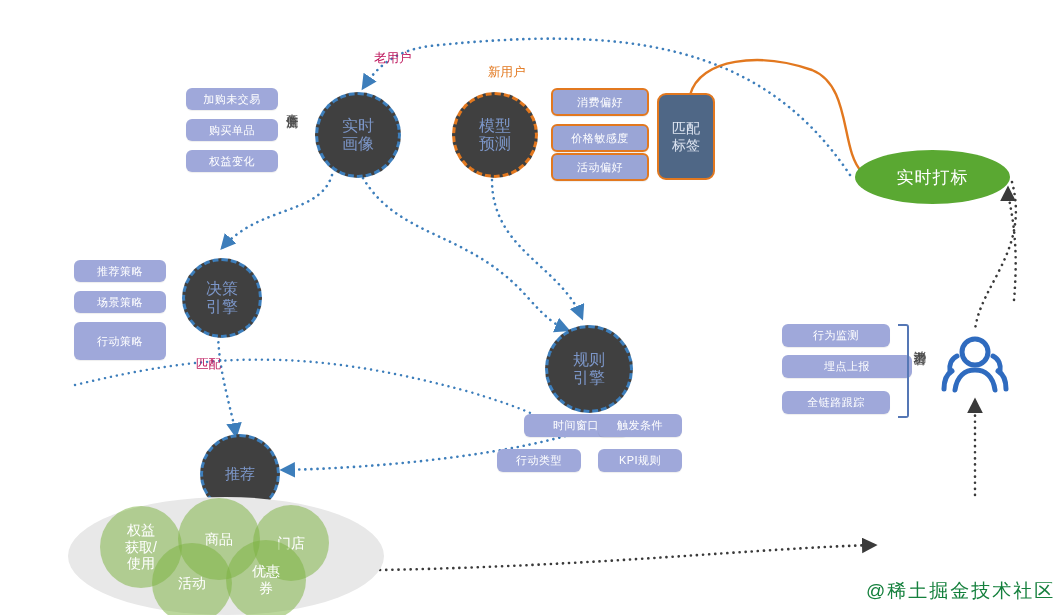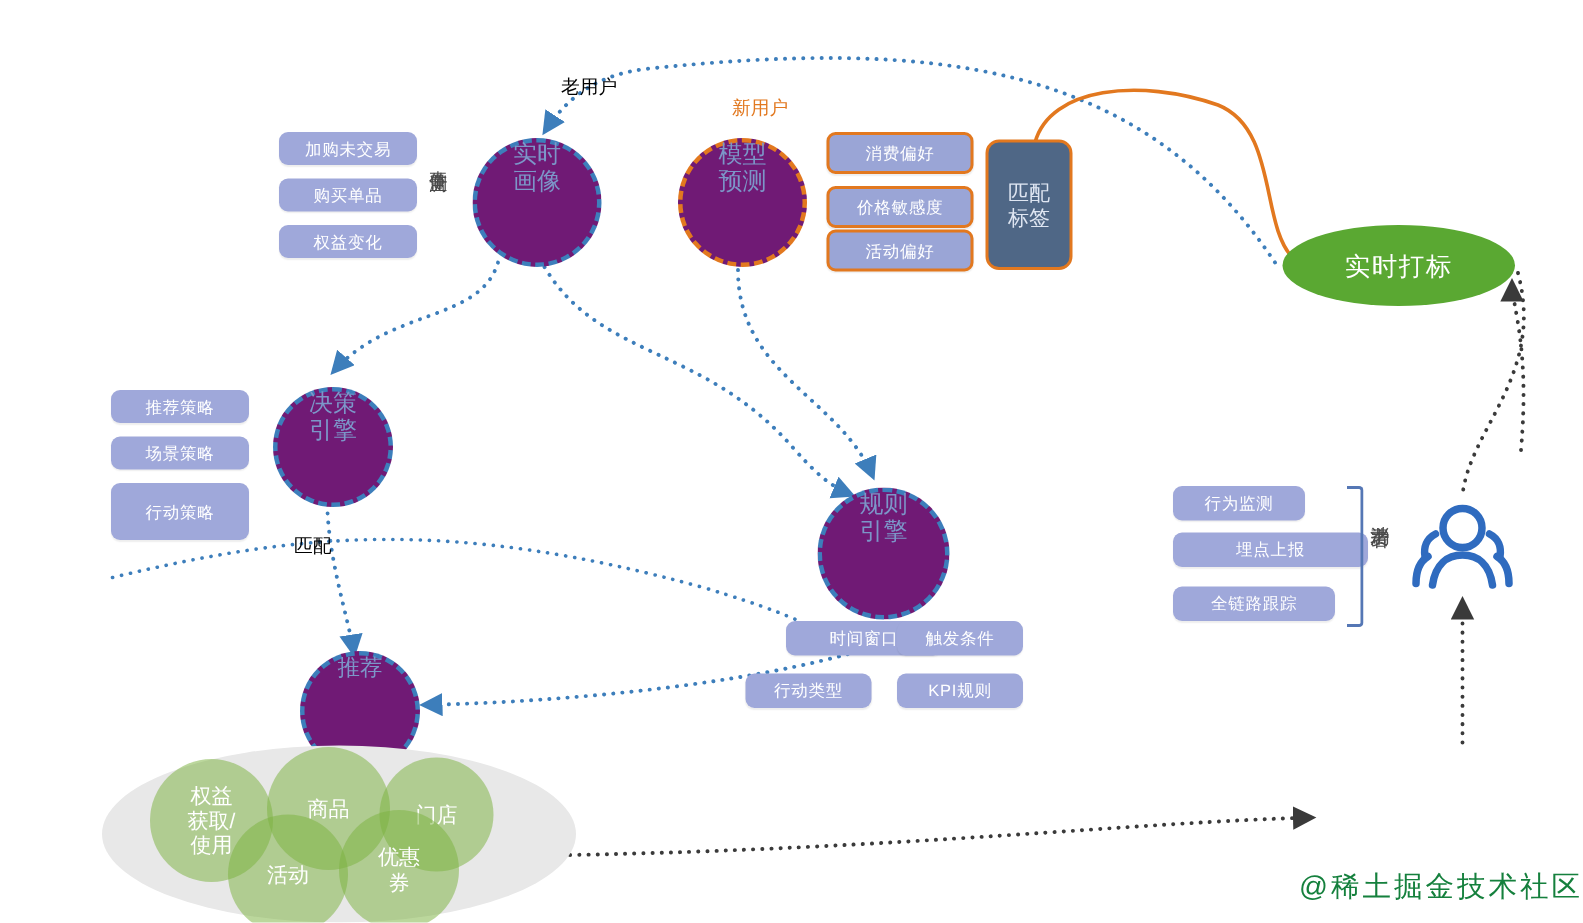--- a/index.html
+++ b/index.html
@@ -26,40 +26,40 @@
     white-space:nowrap;
   }
   .chip.orange{
     border:2px solid #e2781f;
     background:#9aa5d6;
   }
   .circ{
     position:absolute;
     border-radius:50%;
     border:3px dashed #3d7ebb;
-    display:flex;justify-content:center;
+    display:flex;align-items:center;justify-content:center;
     text-align:center;
     color:#7c96c8;
     font-size:16px;
     line-height:1.15;
-    background:#701a75;
+    background:#404040;
   }
   .circ.orange{border-color:#e2781f;}
   .vlabel{
     position:absolute;
     writing-mode:vertical-rl;
     font-size:12px;
     color:#4a4a4a;
     letter-spacing:1px;
     line-height:1.1;
   }
   .plain{
     position:absolute;
     font-size:12.5px;
-    color:#000000;
+    color:#be185d;
     white-space:nowrap;
   }
   .plain.orangetxt{color:#e2781f;}
   .ellipse{
     position:absolute;
     border-radius:50%;
     display:flex;align-items:center;justify-content:center;
     color:#ffffff;
     font-size:17px;
     letter-spacing:1px;
@@ -226,21 +226,21 @@
 
   <div class="gcirc" style="left:152px;top:543px;width:80px;height:80px;">活动</div>
 
   <div class="gcirc" style="left:226px;top:540px;width:80px;height:80px;">
     <div>
       <div>优惠</div>
       <div>券</div>
     </div>
   </div>
 
-  <div class="chip" style="left:782px;top:324px;width:88px;height:23px;">行为监测</div>
+  <div class="chip" style="left:782px;top:324px;width:108px;height:23px;">行为监测</div>
   <div class="chip" style="left:782px;top:355px;width:130px;height:23px;">埋点上报</div>
   <div class="chip" style="left:782px;top:391px;width:108px;height:23px;">全链路跟踪</div>
 
   <div class="bracket" style="left:898px;top:324px;height:90px;"></div>
 
   <div class="vlabel" style="left:912px;top:340px;font-size:13px;color:#4a4a4a;">
     <span>消</span><span>费</span><span>者</span>
   </div>
 
   <svg class="people" style="left:938px;top:332px;" width="74" height="66" viewBox="0 0 74 66">

